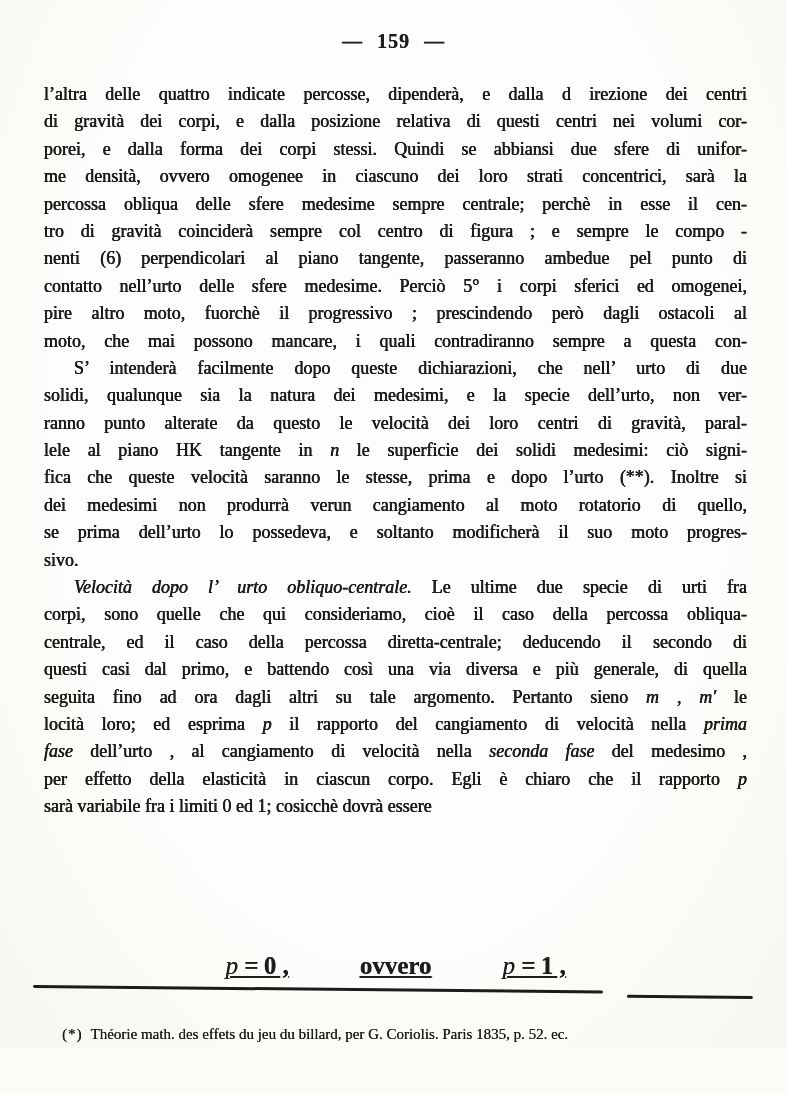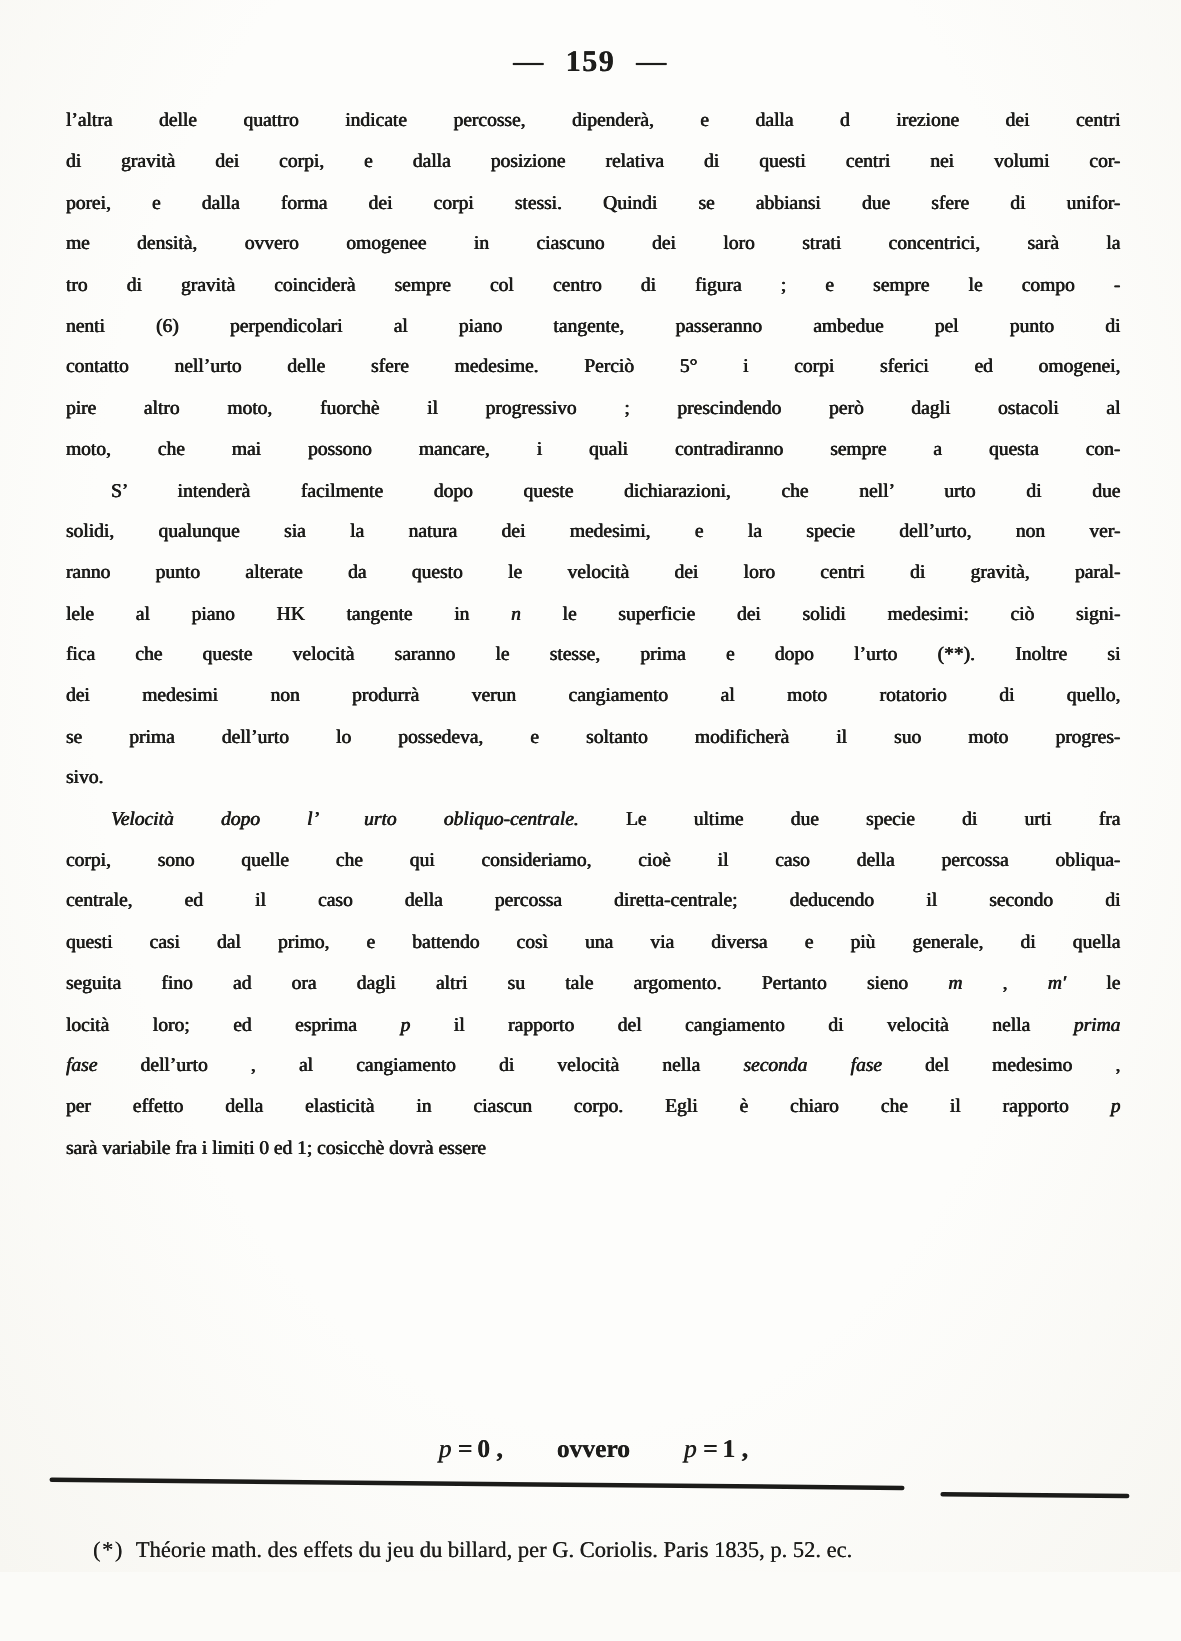--- a/index.html
+++ b/index.html
@@ -16,35 +16,36 @@
     overflow: hidden;
   }
   .page-number {
     position: absolute; top: 30px; left: 0; width: 100%;
     text-align: center;
     font-size: 20px; font-weight: bold;
     letter-spacing: 1px; word-spacing: 8px;
     text-shadow: 0.3px 0 0 currentColor;
   }
   .body-text {
-    position: absolute; top: 66px; left: 44px; width: 703px;
-    font-size: 13px; line-height: 27.4px;
+    position: absolute; top: 81px; left: 44px; width: 703px;
+    font-size: 18px; line-height: 27.4px;
     text-shadow: 0.25px 0 0 currentColor, -0.25px 0 0 currentColor;
   }
   .line {
     height: 27.4px; overflow: hidden;
     text-align: justify; text-align-last: justify;
   }
   .line.last { text-align-last: left; }
   .line.indent { text-indent: 30px; }
   .formula {
     position: absolute; top: 951px; left: 44px; width: 703px;
-    display: flex; justify-content: center; gap: 36px;
-    font-size: 17px; line-height: 30px; font-weight: bold;
+    display: flex; justify-content: center; gap: 71px;
+    font-size: 25px; line-height: 30px; font-weight: bold;
     text-shadow: 0.3px 0 0 currentColor;
+    text-decoration: underline;
   }
   .formula i { font-weight: normal; font-style: italic; text-shadow: 0.3px 0 0 currentColor; }
   .eq { font-weight: 900; letter-spacing: -1px; }
   .footnote-rule {
     position: absolute; top: 985px; left: 33px; width: 724px;
     display: flex; gap: 24px;
     transform: rotate(0.55deg); transform-origin: left center;
   }
   .rule-seg-long  { width: 570px; height: 3px; background: #1b1b19; border-radius: 2px; }
   .rule-seg-short { width: 126px; height: 2.5px; background: #1b1b19; border-radius: 2px; margin-top: 4px; }
@@ -61,20 +62,21 @@
 
 <div class="page">
 
   <div class="page-number">— 159 —</div>
 
   <div class="body-text">
       <div class="line">l’altra delle quattro indicate percosse, dipenderà, e dalla d irezione dei centri</div>
       <div class="line">di gravità dei corpi, e dalla posizione relativa di questi centri nei volumi cor-</div>
       <div class="line">porei, e dalla forma dei corpi stessi. Quindi se abbiansi due sfere di unifor-</div>
       <div class="line">me densità, ovvero omogenee in ciascuno dei loro strati concentrici, sarà la</div>
+      <div class="line">percossa obliqua delle sfere medesime sempre centrale; perchè in esse il cen-</div>
       <div class="line">tro di gravità coinciderà sempre col centro di figura ; e sempre le compo -</div>
       <div class="line">nenti (6) perpendicolari al piano tangente, passeranno ambedue pel punto di</div>
       <div class="line">contatto nell’urto delle sfere medesime. Perciò 5° i corpi sferici ed omogenei,</div>
       <div class="line">pire altro moto, fuorchè il progressivo ; prescindendo però dagli ostacoli al</div>
       <div class="line">moto, che mai possono mancare, i quali contradiranno sempre a questa con-</div>
       <div class="line indent">S’ intenderà facilmente dopo queste dichiarazioni, che nell’ urto di due</div>
       <div class="line">solidi, qualunque sia la natura dei medesimi, e la specie dell’urto, non ver-</div>
       <div class="line">ranno punto alterate da questo le velocità dei loro centri di gravità, paral-</div>
       <div class="line">lele al piano HK tangente in <i>n</i> le superficie dei solidi medesimi: ciò signi-</div>
       <div class="line">fica che queste velocità saranno le stesse, prima e dopo l’urto (**). Inoltre si</div>

